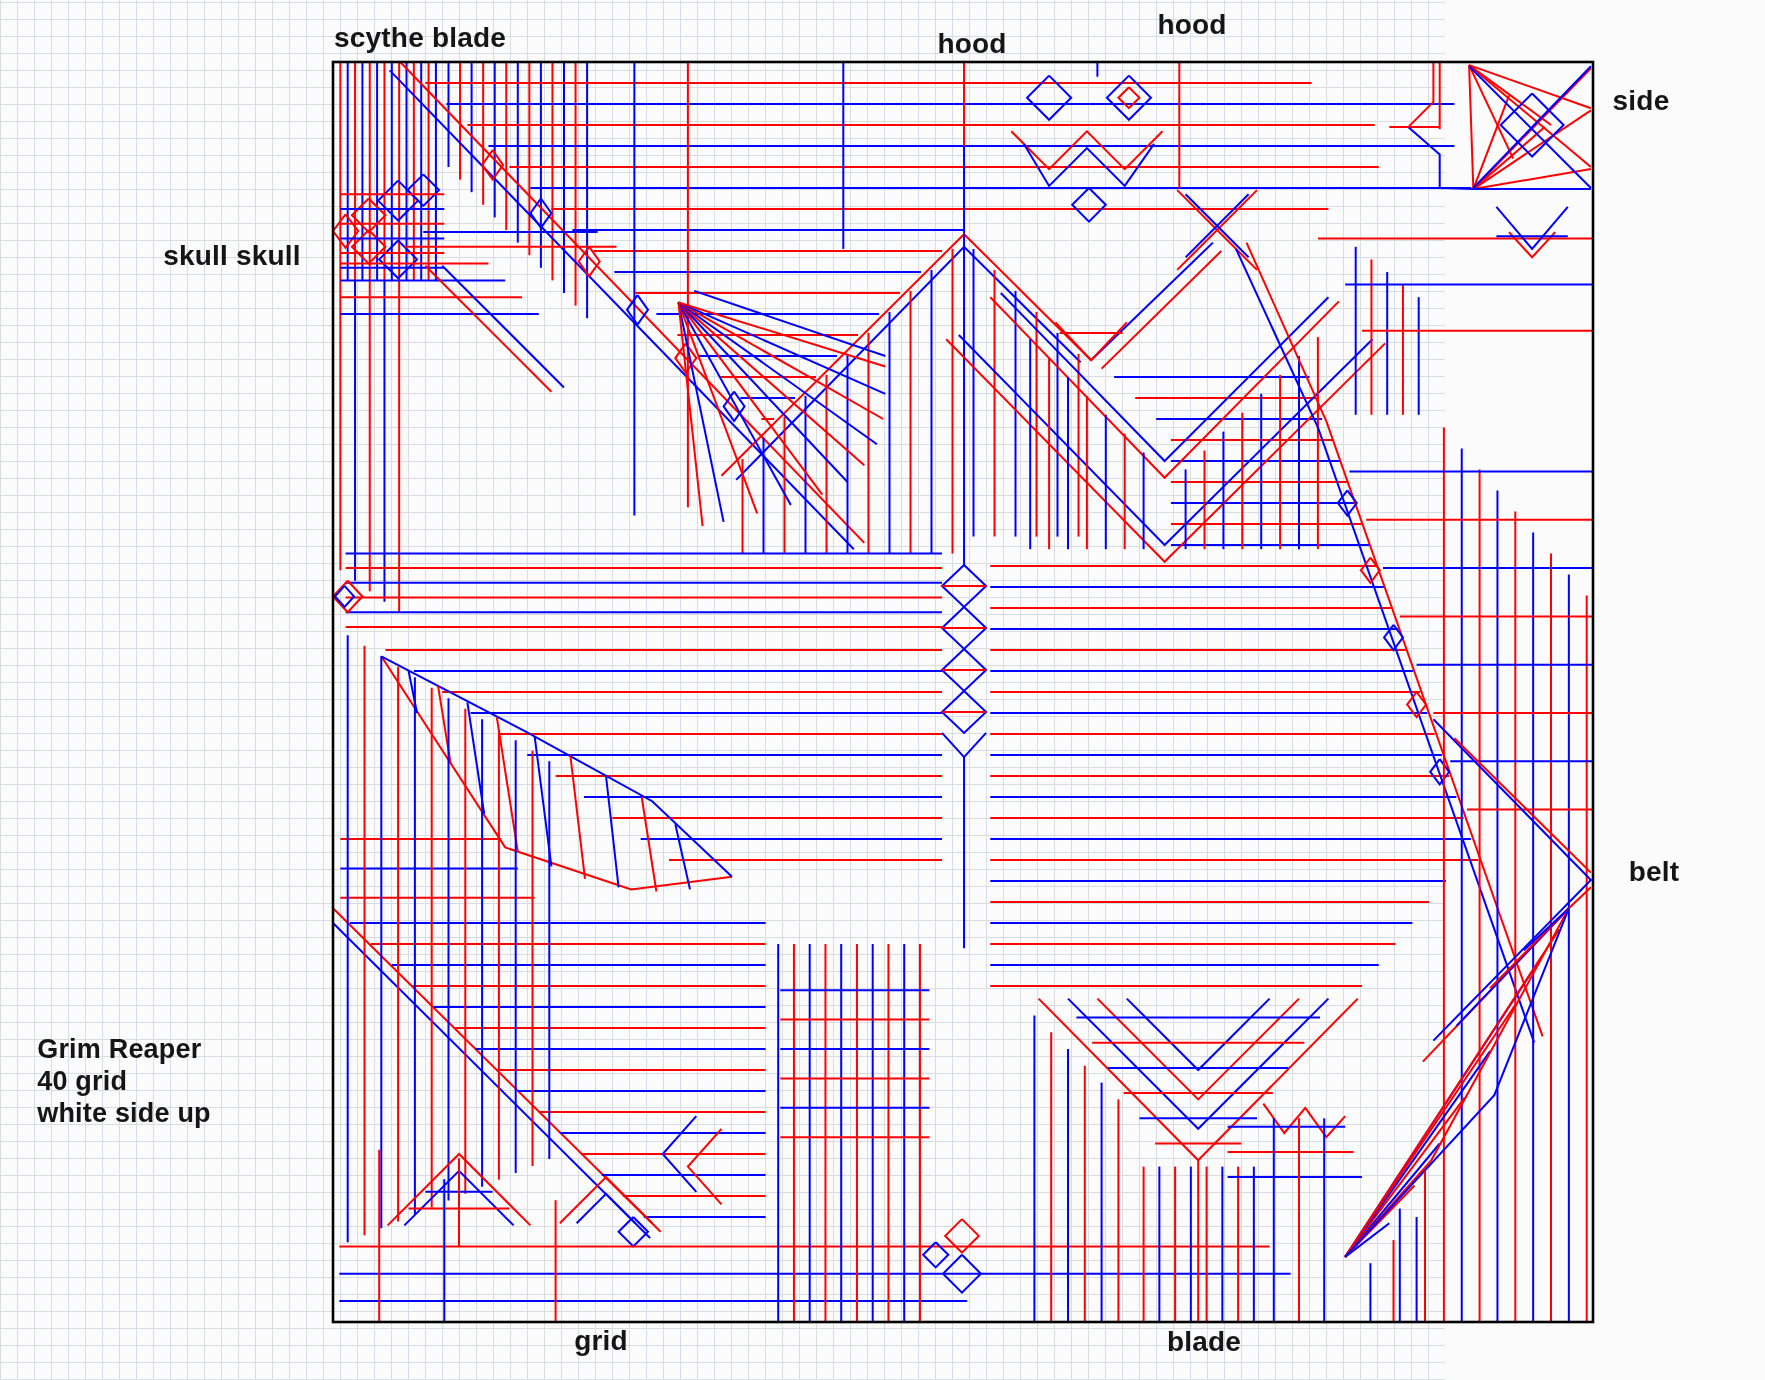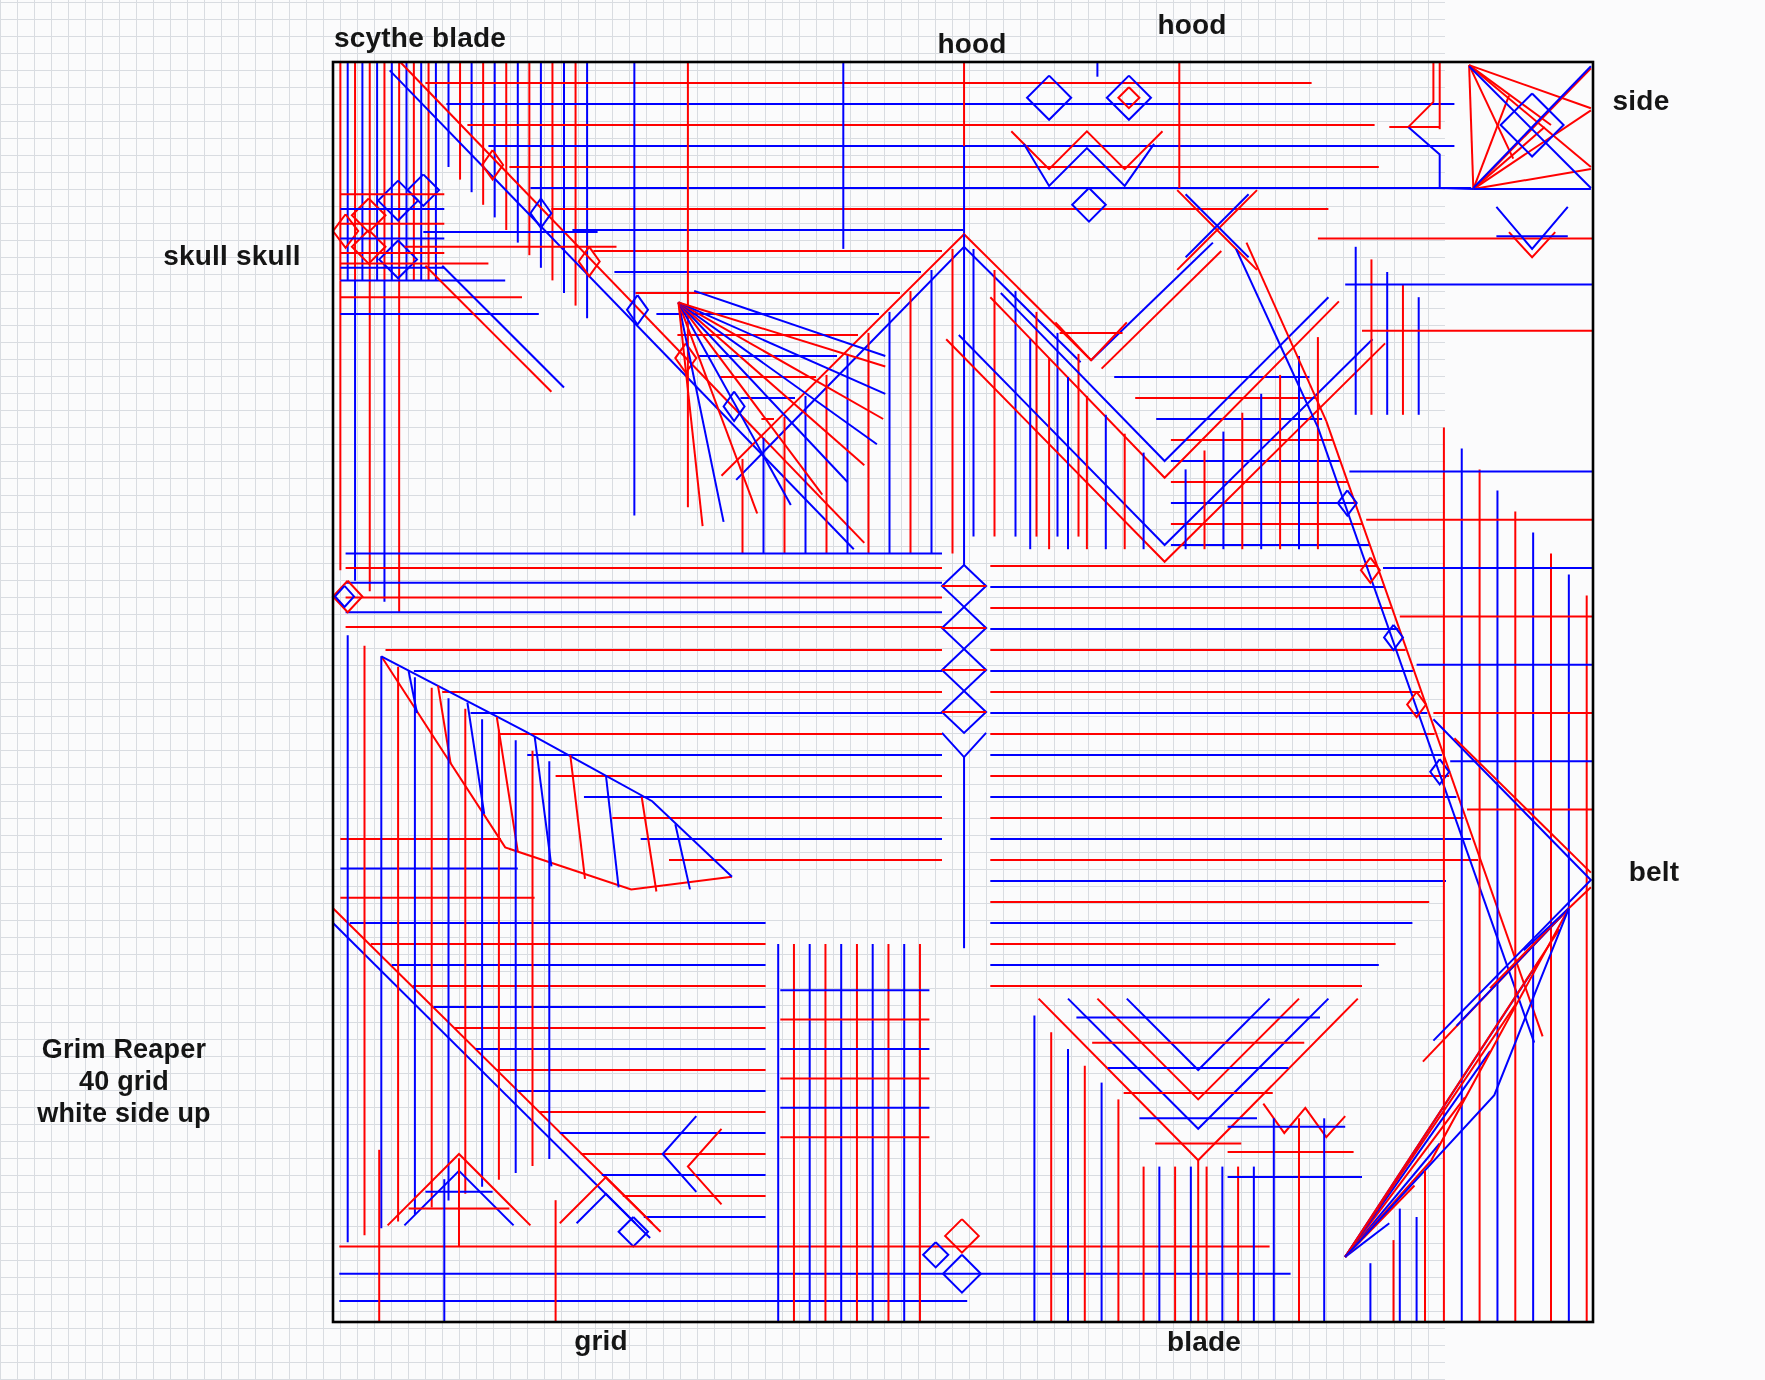--- a/index.html
+++ b/index.html
@@ -8,21 +8,21 @@
   .paper{position:absolute;inset:0;
     background-color:#fbfbfc;
     background-image:
       repeating-linear-gradient(0deg,#d9dce1 0 1px,transparent 1px 17px),
       repeating-linear-gradient(90deg,#d9dce1 0 1px,transparent 1px 17px);
   }
   svg{position:absolute;left:0;top:0;}
   .lbl{position:absolute;transform:translate(-50%,-50%);
     font-family:"Liberation Sans",sans-serif;font-weight:600;font-size:28px;
     color:#151515;white-space:nowrap;letter-spacing:.2px;}
-  .note{text-align:center;line-height:1.18;font-size:27px;}
+  .note{text-align:left;line-height:1.18;font-size:27px;}
 </style>
 </head>
 <body>
 
 <div id="stage">
   <div class="paper"></div>
   <svg id="cp" width="1765" height="1380" viewBox="0 0 1765 1380">
       <line x1="340.35" y1="62" x2="340.35" y2="280.4" stroke="#ff0000" stroke-width="2"></line>
       <line x1="347.7" y1="62" x2="347.7" y2="280.4" stroke="#0000ff" stroke-width="2"></line>
       <line x1="355.05" y1="62" x2="355.05" y2="280.4" stroke="#ff0000" stroke-width="2"></line>

